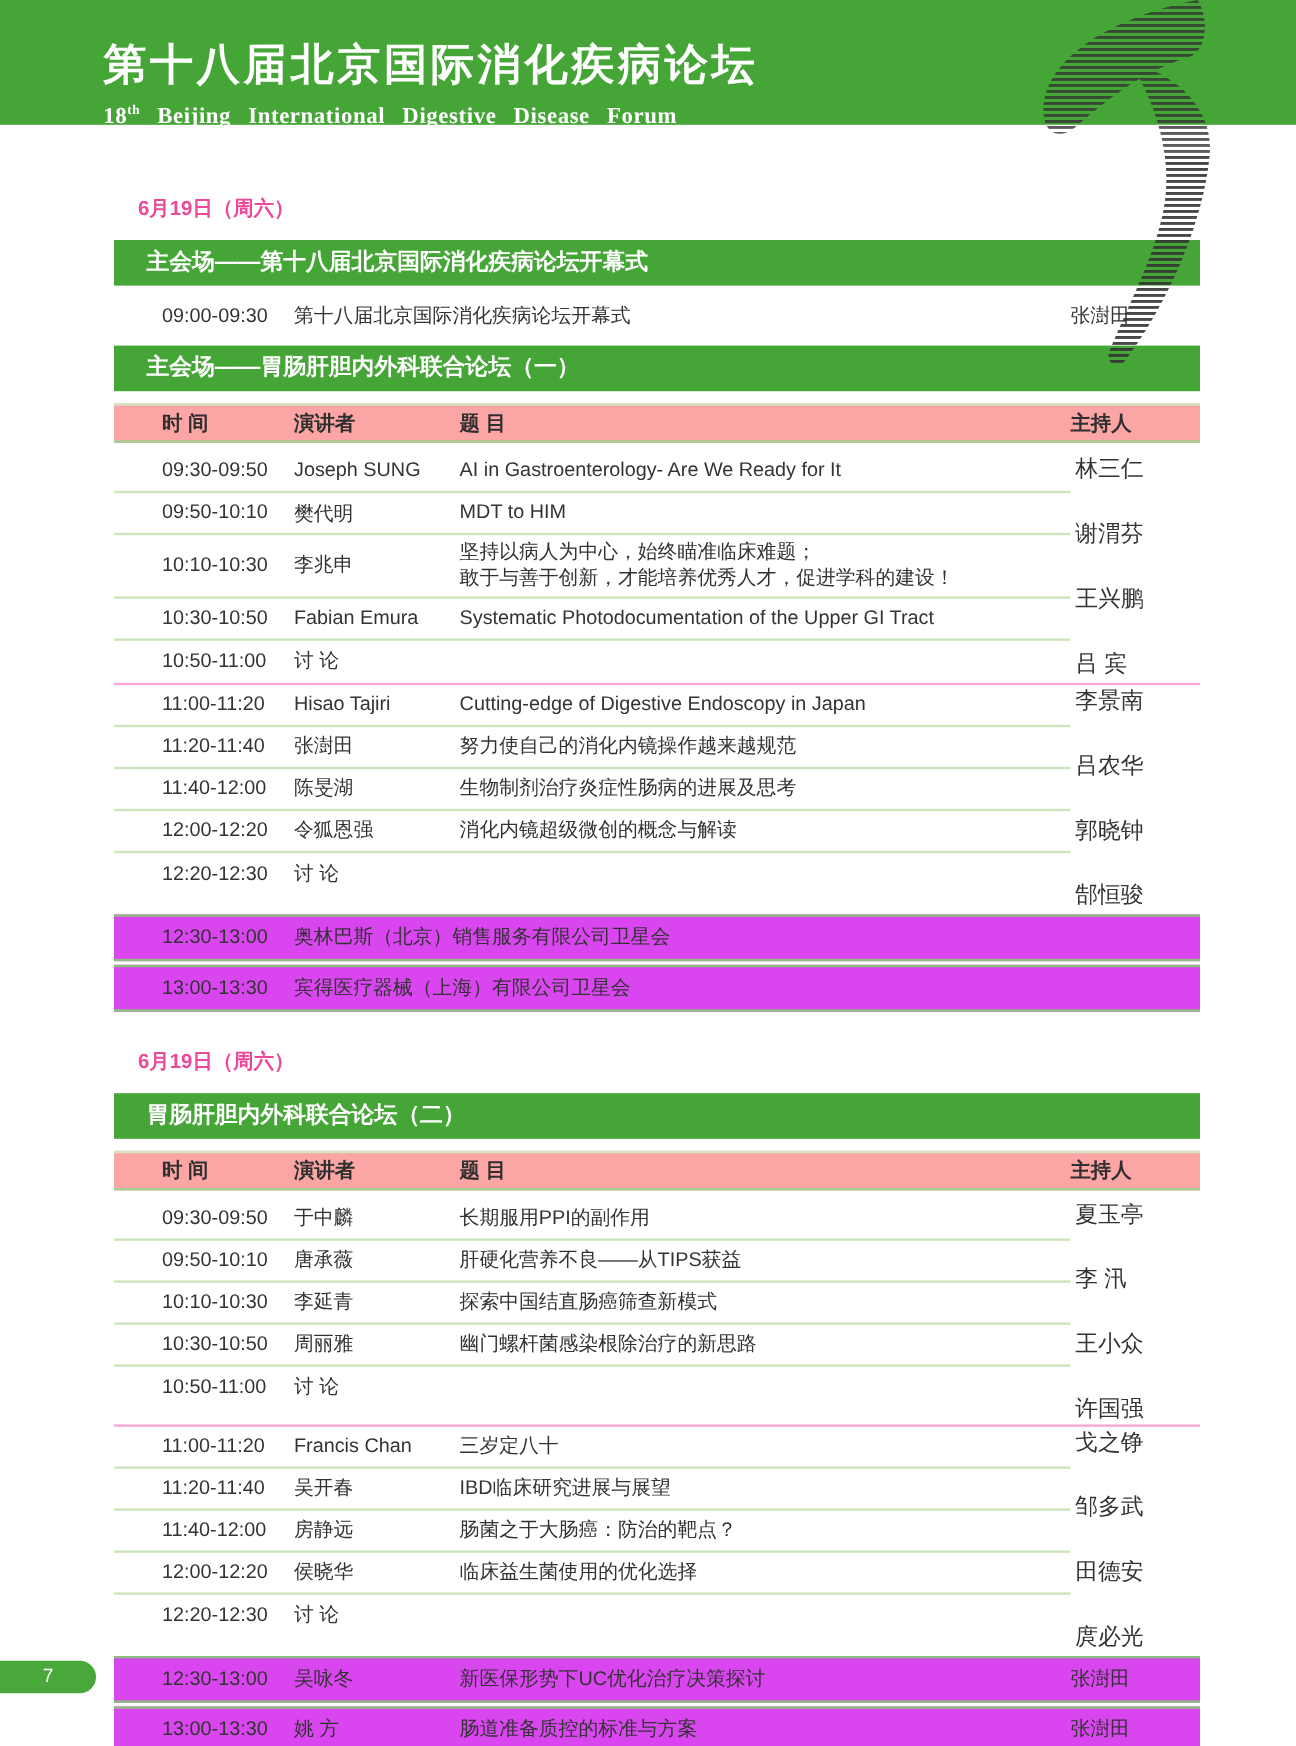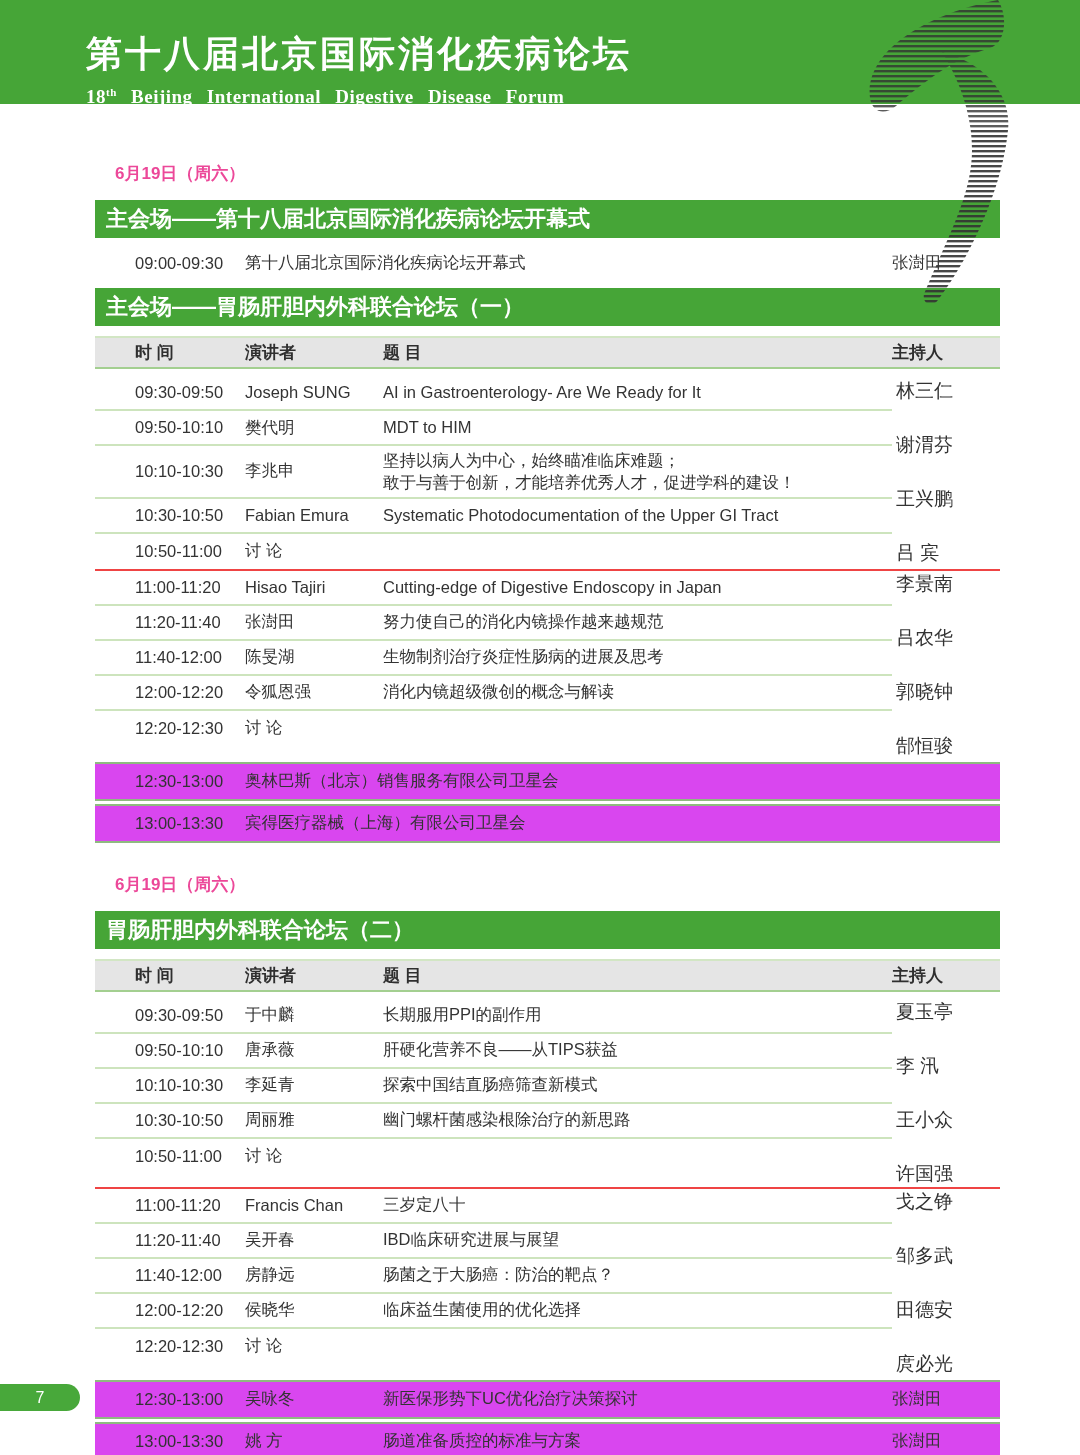--- a/index.html
+++ b/index.html
@@ -18,34 +18,34 @@
 
   .logo-swirl { position:absolute; left:850px; top:0; width:180px; height:345px; z-index:3; }
 
   
   .content { position:absolute; left:95px; top:130px; width:905px; }
 
   .date-label { color:#ec4899; font-weight:bold; font-size:17px;
     margin:32px 0 15px 20px; }
   .date-label.second { margin-top:30px; }
 
-  .banner { background:#46a537; color:#fff; font-weight:bold; font-size:22px;
-    height:38px; line-height:38px; padding-left:11px; }
+  .banner { background:#46a537; color:#fff; font-weight:bold; font-size:19px;
+    height:38px; line-height:38px; padding-left:27px; }
 
   .open-row { display:grid; grid-template-columns:110px 1fr 108px;
     padding-left:40px; min-height:50px; align-items:center; font-size:16.5px; }
 
   .thead { display:grid; grid-template-columns:110px 138px 1fr 108px;
-    padding-left:40px; background:#e5e5e5; height:33px; align-items:center;
+    padding-left:40px; background:#fca5a5; height:33px; align-items:center;
     font-weight:bold; font-size:17px; color:#2f2f2f;
     border-top:2px solid #d2e6c4; border-bottom:2px solid #a3cf90;
     margin-top:10px; margin-bottom:7px; }
 
   .block { display:flex; }
-  .block.sep { border-top:2px solid #ef4444; }
+  .block.sep { border-top:2px solid #f9a8d4; }
   .block .rows { flex:1 1 auto; }
   .row { display:grid; grid-template-columns:110px 138px 1fr;
     padding-left:40px; min-height:35px; align-items:center; font-size:16.5px;
     border-bottom:2px solid #cde4bd; }
   .rows .row:last-child { border-bottom:none; }
   .row .c-topic div { line-height:1.35; }
   .row.tall { padding-top:3px; padding-bottom:3px; }
   .chairs { flex:0 0 108px; display:flex; flex-direction:column;
     justify-content:center; gap:28px; font-size:19px; padding-left:4px; }
 

